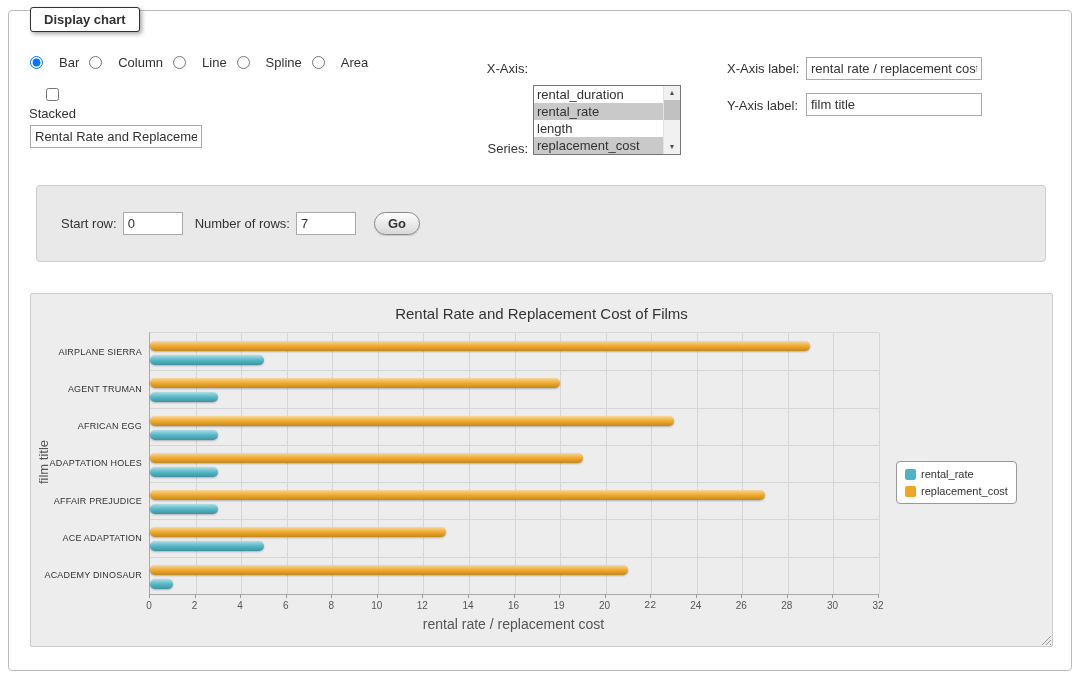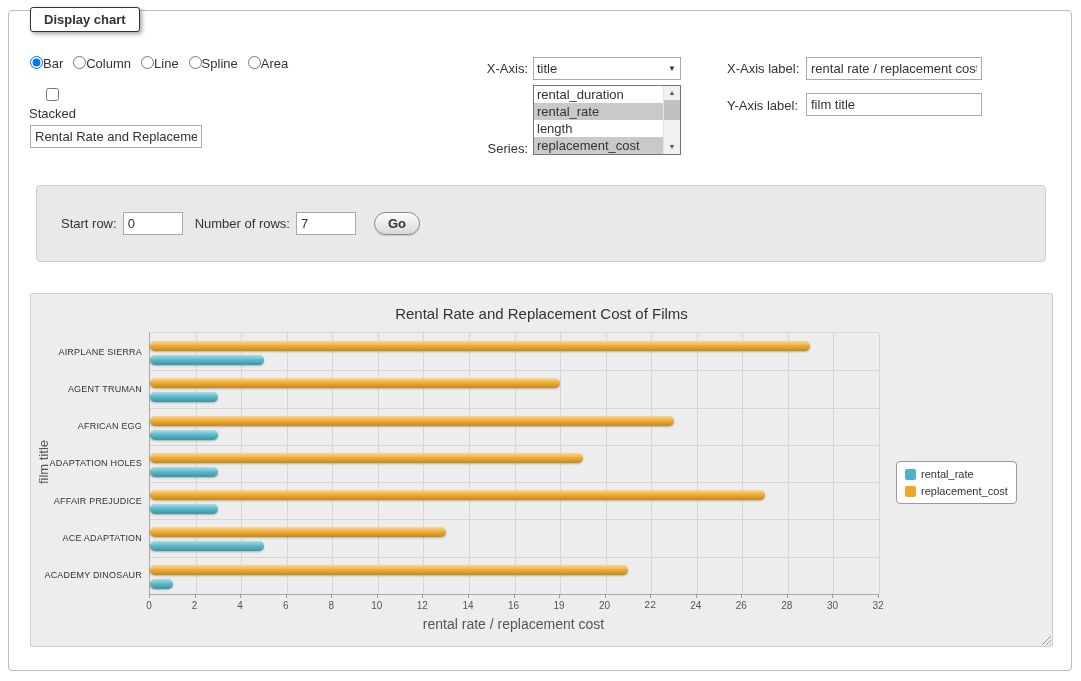--- a/index.html
+++ b/index.html
@@ -9,21 +9,21 @@
 
   .outer-border { position:absolute; left:8px; top:10px; width:1062px; height:659px;
                   border:1px solid #bbb; border-radius:4px; }
   .legend-box { position:absolute; left:30px; top:7px; z-index:5; background:#fff;
                 border:1px solid #333; border-radius:3px; padding:4px 13px;
                 font-size:13px; font-weight:bold; box-shadow:2px 2px 4px rgba(0,0,0,.35); }
 
   .field-label { position:absolute; font-size:13px; color:#333; }
   .field-label-inline { font-size:13px; color:#333; }
 
-  .radio-item { margin-right:10px; font-size:13px; display:inline-flex; gap:0; }
+  .radio-item { margin-right:10px; font-size:13px; display:inline-flex; align-items:center; gap:16px; }
   .checkbox-item { font-size:13px; display:inline-flex; align-items:center; gap:5px; }
   input[type=radio], input[type=checkbox] { margin:0; width:13px; height:13px; }
 
   .text-input { box-sizing:border-box; height:23px; border:1px solid #a9a9a9;
                 font:13px "Liberation Sans", sans-serif; padding:2px 4px; color:#333; background:#fff; }
 
   .select-wrap { height:23px; }
   .x-select { width:100%; height:23px; -webkit-appearance:none; appearance:none; border-radius:0;
               border:1px solid #a9a9a9; background:#fff; font:13px "Liberation Sans", sans-serif;
               padding:0 18px 0 3px; color:#333; box-sizing:border-box; }
@@ -101,24 +101,20 @@
 
   <label class="abs checkbox-item" style="left:29px;top:88px;flex-direction:column;">
     <input type="checkbox" style="">
     <span>Stacked</span>
   </label>
 
   <input class="abs text-input" style="left: 30px; top: 125px; width: 172px;" value="Rental Rate and Replacement Cost of Films">
 
   <div class="field-label" style="left:430px;top:61px;width:98px;text-align:right;">X-Axis:</div>
 
-  <div class="abs select-wrap" style="left:533px;top:57px;width:148px;">
-    <select id="xaxis-select" class="x-select"><option>title</option></select>
-    <span class="select-arrow">▼</span>
-  </div>
 
   <div class="abs listbox" style="left:533px;top:85px;">
     <div id="series-options" class="lb-options">
         <div class="lb-option">rental_duration</div>
         <div class="lb-option selected">rental_rate</div>
         <div class="lb-option">length</div>
         <div class="lb-option selected">replacement_cost</div>
       </div>
     <div class="lb-scrollbar">
       <div class="sb-arrow">▲</div>

